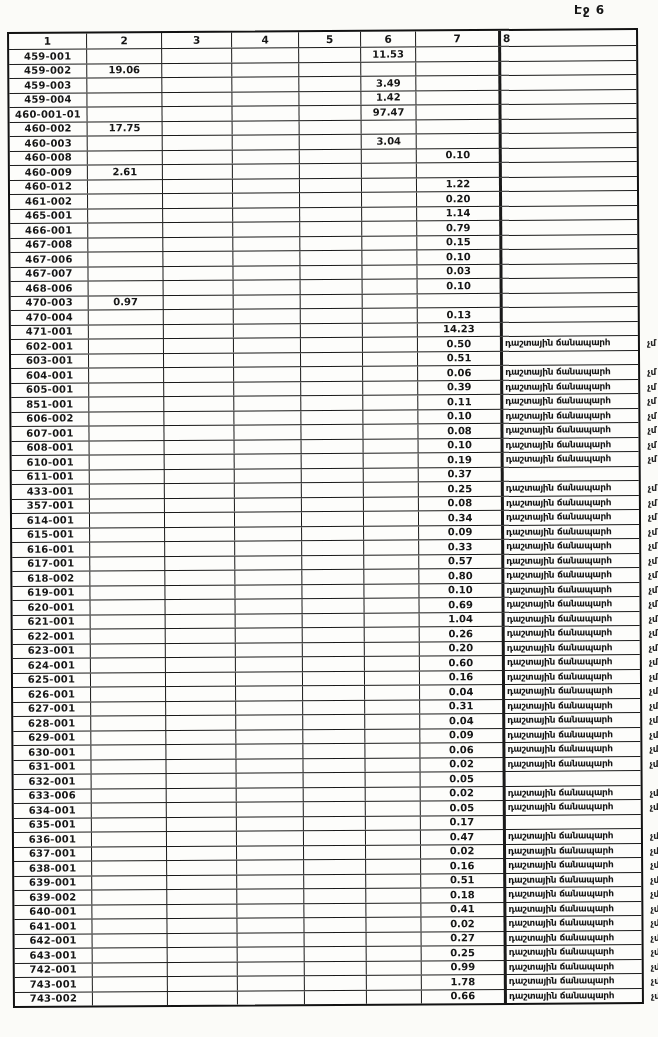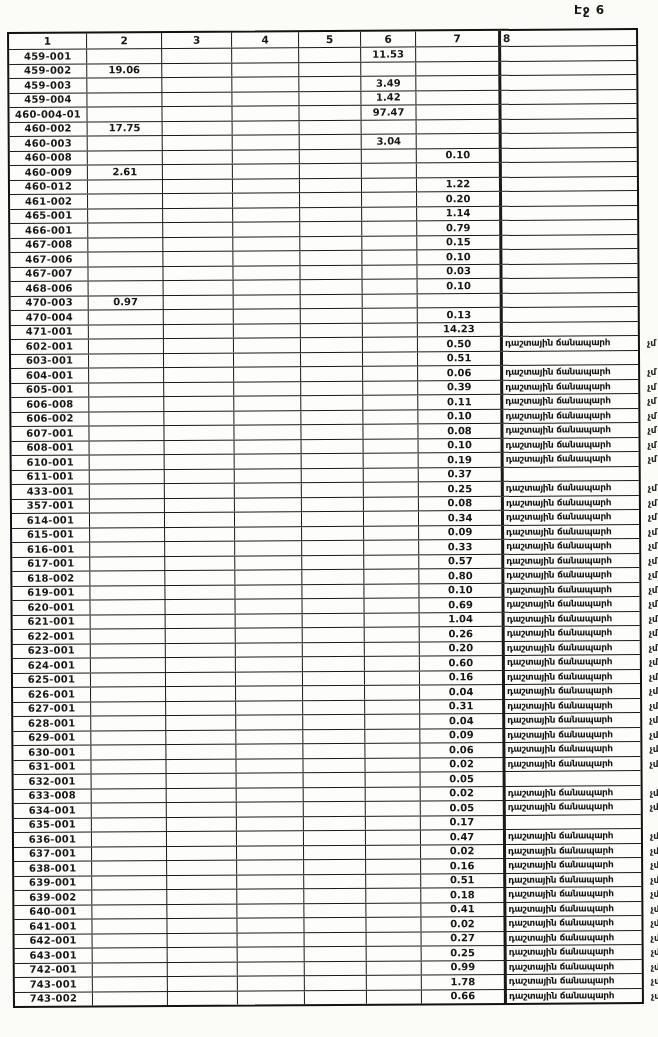--- a/index.html
+++ b/index.html
@@ -139,21 +139,21 @@
           <div class="cell c1">459-004</div>
           <div class="cell c2"></div>
           <div class="cell c3"></div>
           <div class="cell c4"></div>
           <div class="cell c5"></div>
           <div class="cell c6">1.42</div>
           <div class="cell c7"></div>
           <div class="cell c8"></div>
         </div>
         <div class="row">
-          <div class="cell c1">460-004-01</div>
+          <div class="cell c1">460-001-01</div>
           <div class="cell c2"></div>
           <div class="cell c3"></div>
           <div class="cell c4"></div>
           <div class="cell c5"></div>
           <div class="cell c6">97.47</div>
           <div class="cell c7"></div>
           <div class="cell c8"></div>
         </div>
         <div class="row">
           <div class="cell c1">460-002</div>
@@ -342,21 +342,21 @@
           <div class="cell c2"></div>
           <div class="cell c3"></div>
           <div class="cell c4"></div>
           <div class="cell c5"></div>
           <div class="cell c6"></div>
           <div class="cell c7">0.39</div>
           <div class="cell c8">դաշտային ճանապարհ</div>
           <span class="margin-note">չմ</span>
         </div>
         <div class="row">
-          <div class="cell c1">606-008</div>
+          <div class="cell c1">851-001</div>
           <div class="cell c2"></div>
           <div class="cell c3"></div>
           <div class="cell c4"></div>
           <div class="cell c5"></div>
           <div class="cell c6"></div>
           <div class="cell c7">0.11</div>
           <div class="cell c8">դաշտային ճանապարհ</div>
           <span class="margin-note">չմ</span>
         </div>
         <div class="row">
@@ -637,21 +637,21 @@
           <div class="cell c1">632-001</div>
           <div class="cell c2"></div>
           <div class="cell c3"></div>
           <div class="cell c4"></div>
           <div class="cell c5"></div>
           <div class="cell c6"></div>
           <div class="cell c7">0.05</div>
           <div class="cell c8"></div>
         </div>
         <div class="row">
-          <div class="cell c1">633-008</div>
+          <div class="cell c1">633-006</div>
           <div class="cell c2"></div>
           <div class="cell c3"></div>
           <div class="cell c4"></div>
           <div class="cell c5"></div>
           <div class="cell c6"></div>
           <div class="cell c7">0.02</div>
           <div class="cell c8">դաշտային ճանապարհ</div>
           <span class="margin-note">չմ</span>
         </div>
         <div class="row">

